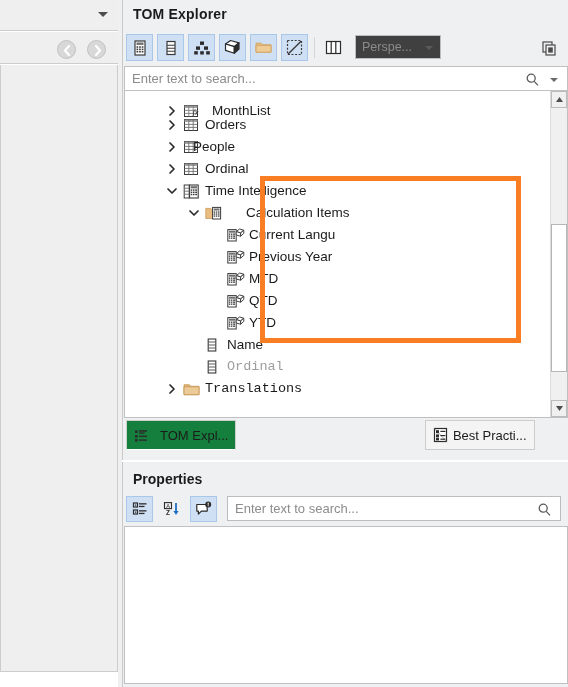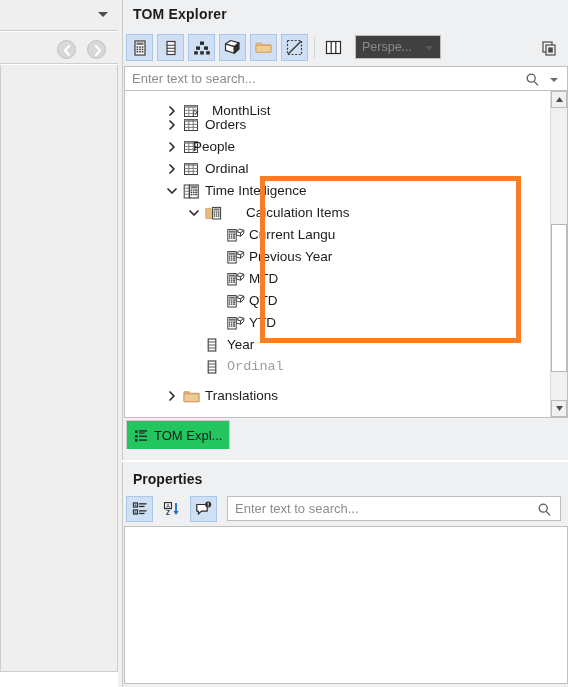--- a/index.html
+++ b/index.html
@@ -151,21 +151,21 @@
   
   #tab-strip {
     position:absolute; left:1px; top:420px; width:444px; height:32px;
   }
   .dtab {
     position:absolute; top:0; height:30px;
     background:#f4f4f4; border:1px solid #cdcdcd;
     display:flex; align-items:center; padding:0 7px;
     font-size:13px; color:#1b1b1b; white-space:nowrap;
   }
-  .dtab.sel { background:#22c55e; border-bottom-color:#ffffff; }
+  .dtab.sel { background:#15803d; border-bottom-color:#ffffff;gap:6px; }
   .dtab .dt-ico { margin-right:5px; display:flex; align-items:center; }
 
   
   #prop-panel {
     position:absolute; left:122px; top:462px; width:446px; height:225px;
     background:#eff0f2; border-left:1px solid #c9c9c9;
   }
   #prop-title {
     position:absolute; left:10px; top:9px;
     font-size:14px; font-weight:bold; color:#1b1b1b;
@@ -544,32 +544,32 @@
           </span>
           <span class="tw-label" style="left: 124px;">YTD</span>
         </div>
         <div class="tree-row" style="top: 243px;">
           <span class="tw-icon" style="left: 80px;">
             <svg width="14" height="16" viewBox="0 0 14 16">
               <rect x="3.2" y="2" width="7.6" height="12" fill="#ffffff" stroke="#3a3a3a" stroke-width="1.1"></rect>
               <path d="M3.2 5h7.6M3.2 8h7.6M3.2 11h7.6" stroke="#5a5a5a" stroke-width="1"></path>
             </svg>
           </span>
-          <span class="tw-label" style="left: 102px;">Year</span>
+          <span class="tw-label" style="left: 102px;">Name</span>
         </div>
         <div class="tree-row" style="top: 265px;">
           <span class="tw-icon" style="left: 80px;">
             <svg width="14" height="16" viewBox="0 0 14 16">
               <rect x="3.2" y="2" width="7.6" height="12" fill="#ffffff" stroke="#3a3a3a" stroke-width="1.1"></rect>
               <path d="M3.2 5h7.6M3.2 8h7.6M3.2 11h7.6" stroke="#5a5a5a" stroke-width="1"></path>
             </svg>
           </span>
           <span class="tw-label dim" style="left: 102px; font-family: Liberation Mono, monospace;">Ordinal</span>
         </div>
-        <div class="tree-row" style="top: 294px;">
+        <div class="tree-row" style="top: 287px; font-family: Liberation Mono, monospace;">
           <span class="tw-chev" style="left: 40px;">
             <svg width="10" height="12" viewBox="0 0 10 12">
               <path d="M3 2 L7 6 L3 10" fill="none" stroke="#2b2b2b" stroke-width="1.7" stroke-linecap="round" stroke-linejoin="round"></path>
             </svg>
           </span>
           <span class="tw-icon" style="left: 58px;">
             <svg width="17" height="15" viewBox="0 0 17 15">
               <path d="M1 2.8h5.4l1.2 1.5H16v8.4H1z" fill="#e3b679" stroke="#c99a58" stroke-width=".9"></path>
               <path d="M1 4.8h15v7.9H1z" fill="#eccb98" stroke="#c99a58" stroke-width=".9"></path>
             </svg>
@@ -606,20 +606,39 @@
             <g fill="#2b2b2b">
               <rect x="5" y="2.2" width="8" height="1.5"></rect>
               <rect x="5" y="4.4" width="5.6" height="1.3"></rect>
               <rect x="5" y="7.6" width="8" height="1.4"></rect>
               <rect x="5" y="11.4" width="8" height="1.4"></rect>
             </g>
           </svg>
         </span>
         <span>TOM Expl...</span>
       </div>
+      <div class="dtab" style="left: 300.9px;">
+        <span class="dt-ico">
+          <svg width="15" height="16" viewBox="0 0 15 16">
+            <rect x="1.5" y="1.5" width="12" height="13" fill="#ffffff" stroke="#2b2b2b" stroke-width="1.2"></rect>
+            <path d="M1.5 1.5 L13.5 14.5" stroke="#9a9a9a" stroke-width=".8"></path>
+            <g fill="#2b2b2b">
+              <rect x="3" y="3.2" width="3" height="3"></rect>
+              <rect x="3" y="7.4" width="3" height="3"></rect>
+              <rect x="3" y="11" width="3" height="2.4"></rect>
+            </g>
+            <g fill="#2b2b2b">
+              <rect x="7.4" y="3.8" width="5" height="1.2"></rect>
+              <rect x="7.4" y="8" width="5" height="1.2"></rect>
+              <rect x="7.4" y="11.6" width="5" height="1.2"></rect>
+            </g>
+          </svg>
+        </span>
+        <span>Best Practi...</span>
+      </div>
     </div>
 </div>
 
 <div id="prop-panel">
   <div id="prop-title">Properties</div>
 
   <div id="prop-toolbar">
     <div class="ptool active" style="left:3px;">
       <svg width="18" height="18" viewBox="0 0 18 18">
         <rect x="2.5" y="3" width="4" height="4" fill="none" stroke="#2b2b2b" stroke-width="1.2"></rect>

